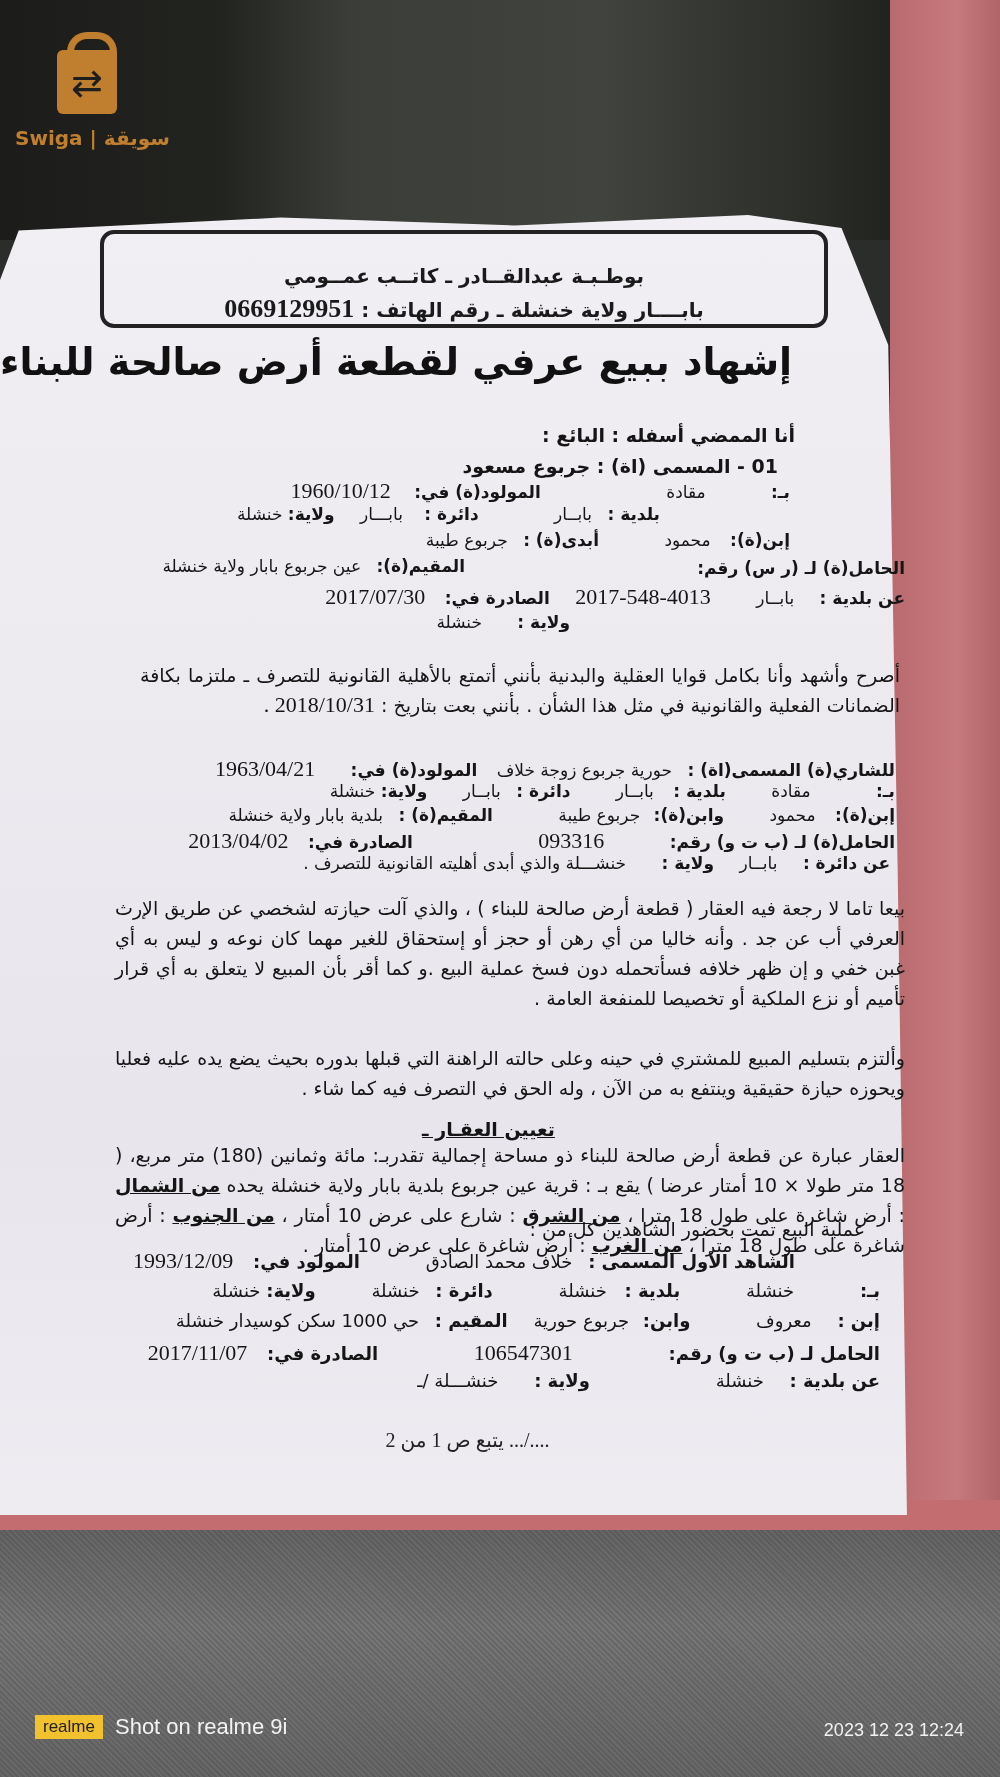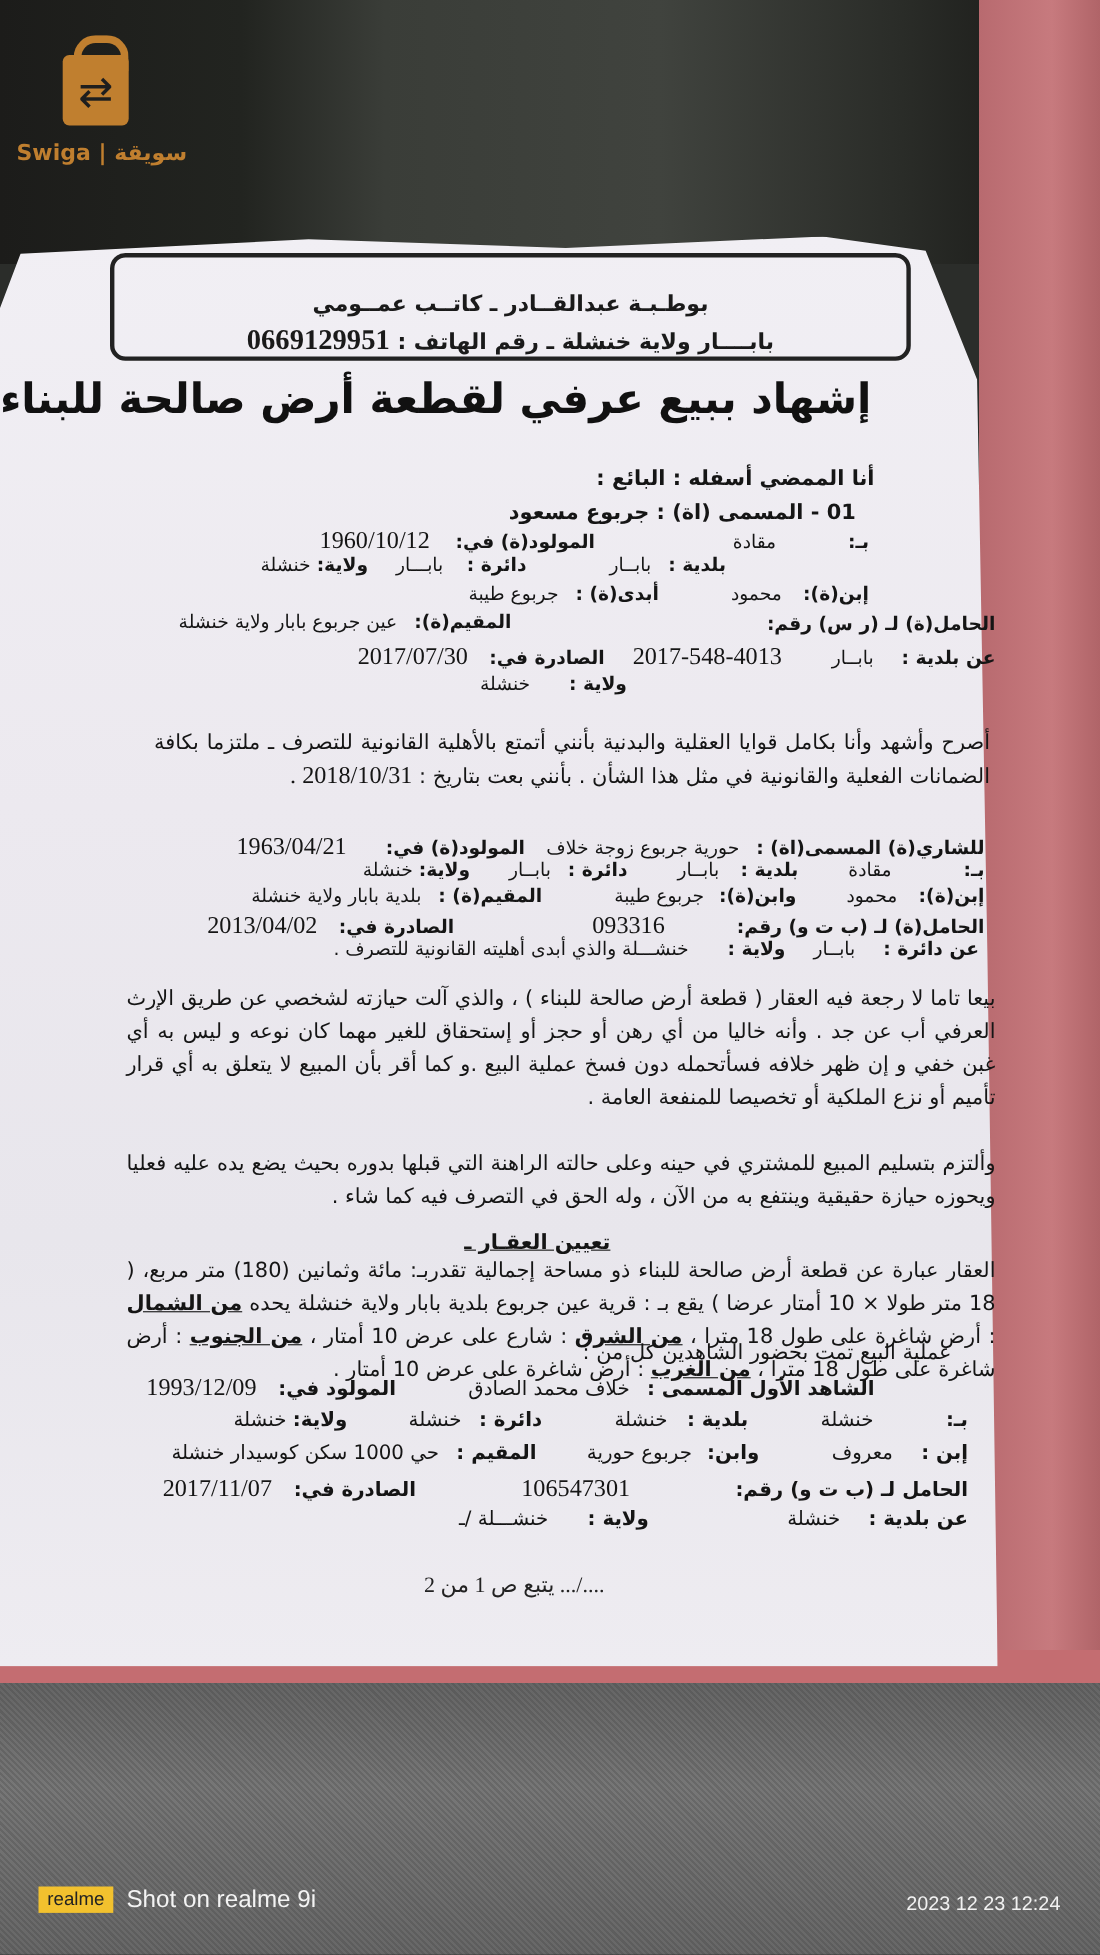--- a/index.html
+++ b/index.html
@@ -174,21 +174,21 @@
   <span class="b" style="margin-right:60px">دائرة :</span>
   <span style="margin-right:10px">خنشلة</span>
   <span class="b" style="margin-right:50px">ولاية:</span>
   <span>خنشلة</span>
 </div>
 <div class="row" style="right:120px;top:1310px;font-size:18px;">
   <span class="b">إبن :</span>
   <span style="margin-right:20px">معروف</span>
   <span class="b" style="margin-right:60px">وابن:</span>
   <span style="margin-right:8px">جربوع حورية</span>
-  <span class="b" style="margin-right:40px">المقيم :</span>
+  <span class="b" style="margin-right:20px">المقيم :</span>
   <span style="margin-right:10px">حي 1000 سكن كوسيدار خنشلة</span>
 </div>
 <div class="row" style="right:120px;top:1340px;font-size:18px;">
   <span class="b">الحامل لـ (ب ت و) رقم:</span>
   <span class="num" style="margin-right:90px">106547301</span>
   <span class="b" style="margin-right:90px">الصادرة في:</span>
   <span class="num" style="margin-right:14px">2017/11/07</span>
 </div>
 <div class="row" style="right:120px;top:1370px;font-size:18px;">
   <span class="b">عن بلدية :</span>

